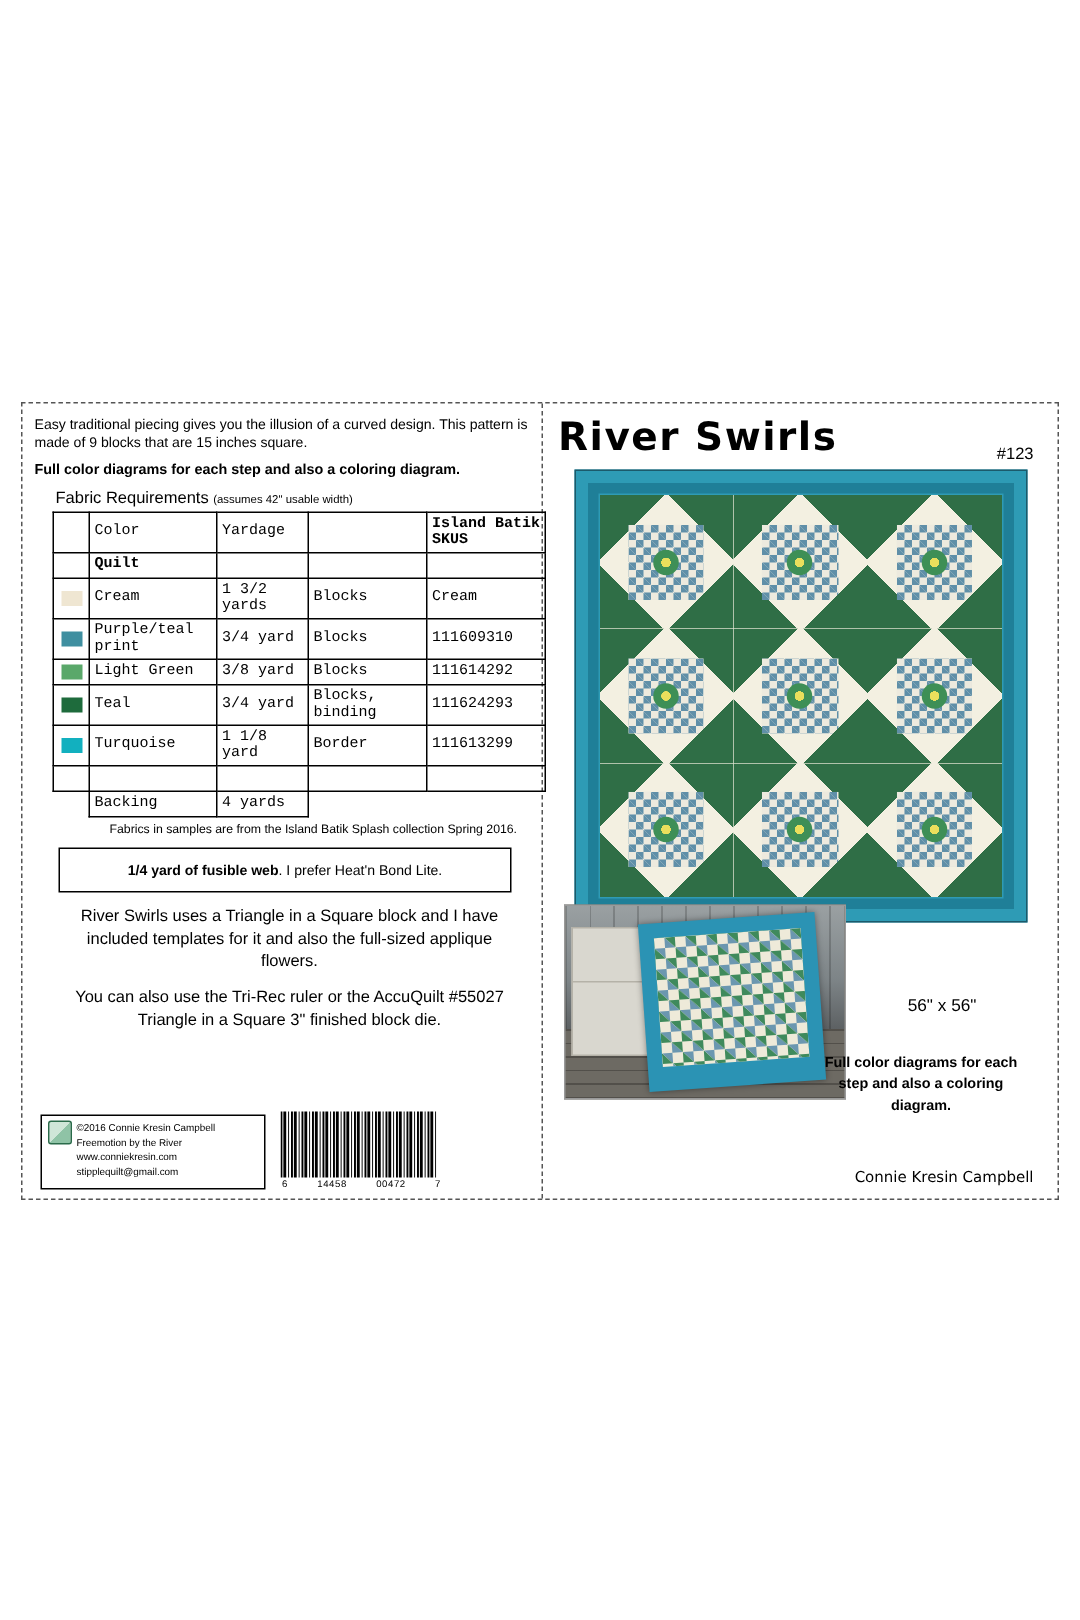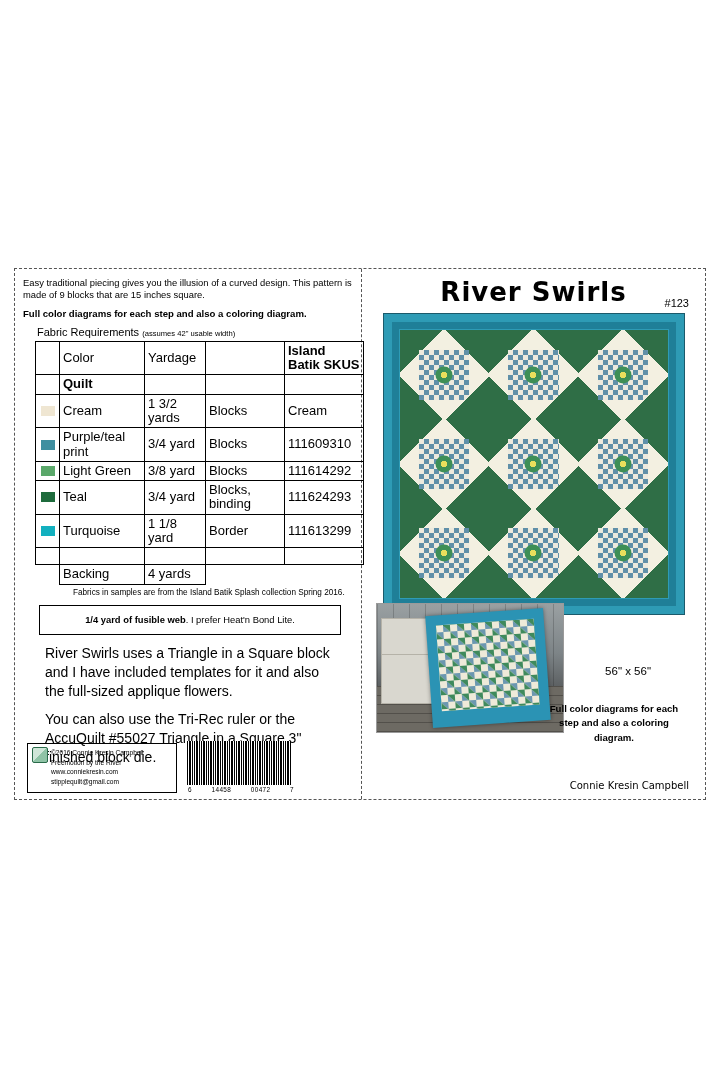--- a/index.html
+++ b/index.html
@@ -59,22 +59,23 @@
   .fabric-req-title .sub {
     font-size: 7.6px;
     font-weight: normal;
   }
 
   
   table.fabric {
     border-collapse: collapse;
     width: 310px;
     margin-left: 12px;
-    font-size: 13px;
+    font-size: 10px;
     table-layout: fixed;
+    font-family: Liberation Mono, monospace;
   }
   table.fabric td {
     border: 1px solid #000;
     padding: 2px 3px;
     height: 12px;
     vertical-align: middle;
     line-height: 1.1;
   }
   td.swatch-cell { width: 17px; padding: 1px; }
   td.col-color  { width: 78px; }
@@ -101,23 +102,24 @@
     border: 1px solid #000;
     margin: 8px 12px 0 16px;
     padding: 7px 8px;
     font-size: 9.4px;
     line-height: 1.55;
     text-align: center;
   }
   .note-box .b { font-weight: bold; }
 
   .body-para {
-    font-size: 14px;
+    font-size: 11px;
     line-height: 1.35;
     margin: 9px 12px 0 22px;
+    text-align: center;
   }
 
   
   .footer {
     position: absolute;
     left: 12px;
     bottom: 6px;
     width: 325px;
     display: flex;
     align-items: flex-end;
@@ -165,21 +167,21 @@
     font-family: "Liberation Sans", sans-serif;
     display: flex;
     justify-content: space-between;
     padding: 0 1px;
   }
 
   
   .title-row {
     display: flex;
     align-items: baseline;
-    justify-content: center;
+    justify-content: flex-start;
     position: relative;
     height: 34px;
   }
   .title {
     font-family: "DejaVu Sans", sans-serif;
     font-size: 26px;
     font-weight: bold;
     letter-spacing: 1px;
   }
   .pattern-num {

